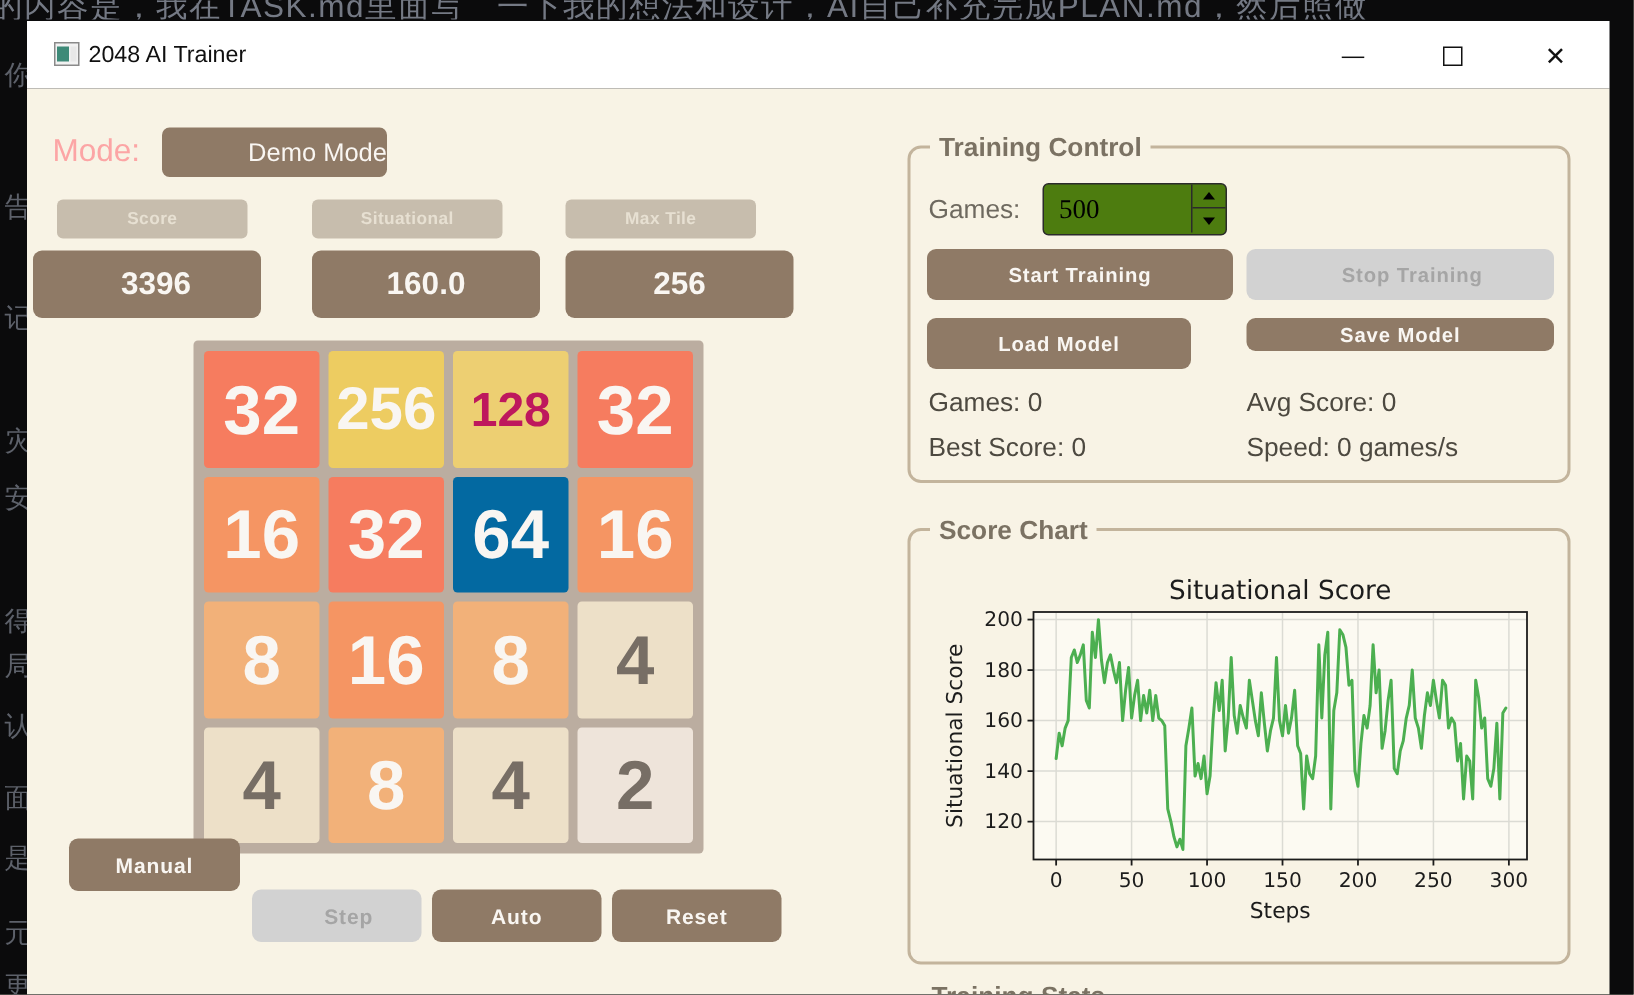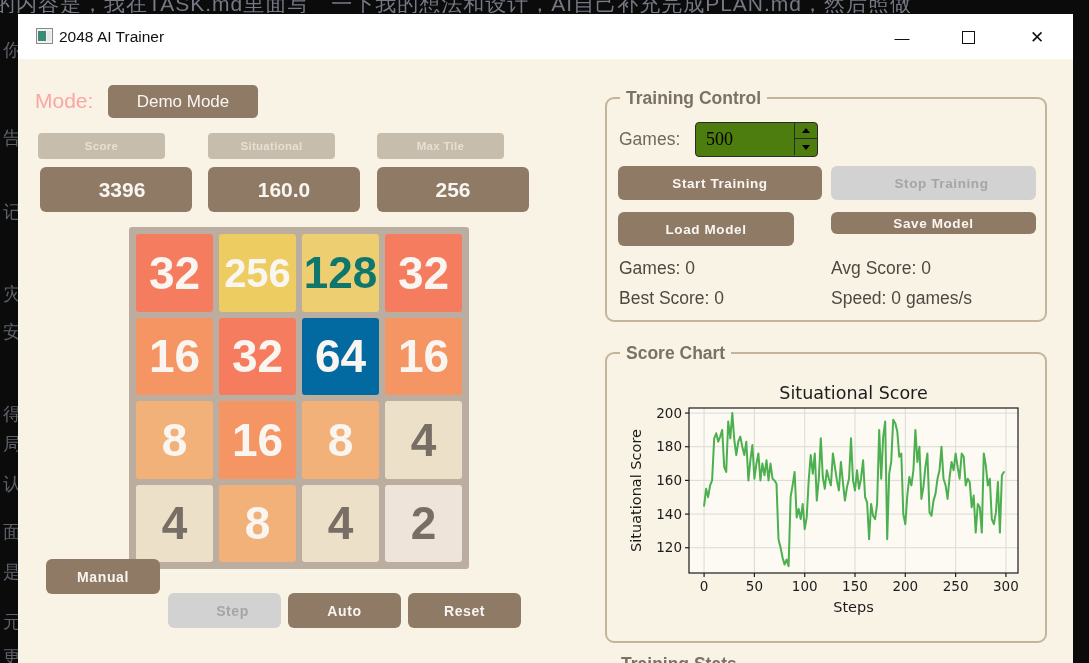--- a/index.html
+++ b/index.html
@@ -18,21 +18,21 @@
   .content-bg { position:absolute; left:18px; top:59px; width:1055px; height:604px; background:#f8f3e5; }
   .app-icon { position:absolute; left:36px; top:28px; width:17px; height:16px; background:#f2f2f2; border:1px solid #8a8a8a; }
   .app-icon i { position:absolute; left:1px; top:2px; width:8px; height:10px; background:#3e8a78; }
   .app-icon b { position:absolute; right:1px; top:2px; width:4px; height:10px; background:#e8e8e8; }
   .win-title { position:absolute; left:59px; top:14px; height:45px; display:flex; align-items:center; font-size:15.5px; color:#101010; }
   .win-btn { position:absolute; top:20px; width:46px; height:34px; display:flex; align-items:center; justify-content:center; font-size:15px; color:#111; cursor:default; }
   .max-box { width:13px; height:13px; border:1.4px solid #111; display:inline-block; }
 
   
   .mode-label { position:absolute; left:35px; top:87px; height:28px; display:flex; align-items:center; font-size:21px; font-weight:normal; color:#fca5a5; }
-  .mode-select { position:absolute; left:108px; top:85px; width:150px; height:33px; background:#8f7a66; border-radius:5px; display:flex; align-items:center; justify-content:center; color:#f9f6f2; font-size:17px; }
+  .mode-select { position:absolute; left:108px; top:85px; width:150px; height:33px; background:#8f7a66; border-radius:5px; display:flex; align-items:center; justify-content:flex-end; color:#f9f6f2; font-size:17px; }
 
   
   .stat-header { position:absolute; top:133px; height:26px; width:127px; background:#c7bdad; border-radius:4px; display:flex; align-items:center; justify-content:center; font-size:11.5px; font-weight:bold; color:#e7e0d2; letter-spacing:.3px; }
   .stat-value { position:absolute; top:167px; height:45px; width:152px; background:#8f7a66; border-radius:6px; display:flex; align-items:center; justify-content:center; font-size:21px; font-weight:bold; color:#f9f6f2; }
 
   
   .board { position:absolute; left:129px; top:227px; width:340px; height:342px; background:#bbada0; border-radius:3px; padding:7px; display:grid; grid-template-columns:repeat(4,1fr); grid-template-rows:repeat(4,1fr); gap:6px; }
   .tile { border-radius:3px; display:flex; align-items:center; justify-content:center; font-weight:bold; line-height:1; }
 
   
@@ -100,28 +100,28 @@
   </div>
 
   <div class="mode-label">Mode:</div>
   <div class="mode-select">
     <span>Demo Mode</span>
   </div>
 
   <div class="stat-header" style="left:38px;">Score</div>
   <div class="stat-header" style="left:208px;">Situational</div>
   <div class="stat-header" style="left:377px;">Max Tile</div>
-  <div class="stat-value" style="left:40px;padding-left:12px;">3396</div>
+  <div class="stat-value" style="left:22px;padding-left:12px;">3396</div>
   <div class="stat-value" style="left:208px;">160.0</div>
   <div class="stat-value" style="left:377px;">256</div>
 
   <div class="board" style="background: rgb(187, 173, 160);">
       <div class="tile" style="background: rgb(246, 124, 95); color: rgb(249, 246, 242); font-size: 46px;">32</div>
       <div class="tile" style="background: rgb(237, 204, 97); color: rgb(249, 246, 242); font-size: 40px;">256</div>
-      <div class="tile" style="background: rgb(237, 207, 114); color: #0f766e; font-size: 44px;">128</div>
+      <div class="tile" style="background: rgb(237, 207, 114); color: #be185d; font-size: 32px;">128</div>
       <div class="tile" style="background: rgb(246, 124, 95); color: rgb(249, 246, 242); font-size: 46px;">32</div>
       <div class="tile" style="background: rgb(245, 149, 99); color: rgb(249, 246, 242); font-size: 46px;">16</div>
       <div class="tile" style="background: rgb(246, 124, 95); color: rgb(249, 246, 242); font-size: 46px;">32</div>
       <div class="tile" style="background: #0369a1; color: rgb(249, 246, 242); font-size: 46px;">64</div>
       <div class="tile" style="background: rgb(245, 149, 99); color: rgb(249, 246, 242); font-size: 46px;">16</div>
       <div class="tile" style="background: rgb(242, 177, 121); color: rgb(249, 246, 242); font-size: 46px;">8</div>
       <div class="tile" style="background: rgb(245, 149, 99); color: rgb(249, 246, 242); font-size: 46px;">16</div>
       <div class="tile" style="background: rgb(242, 177, 121); color: rgb(249, 246, 242); font-size: 46px;">8</div>
       <div class="tile" style="background: rgb(237, 224, 200); color: rgb(119, 110, 101); font-size: 46px;">4</div>
       <div class="tile" style="background: rgb(237, 224, 200); color: rgb(119, 110, 101); font-size: 46px;">4</div>

